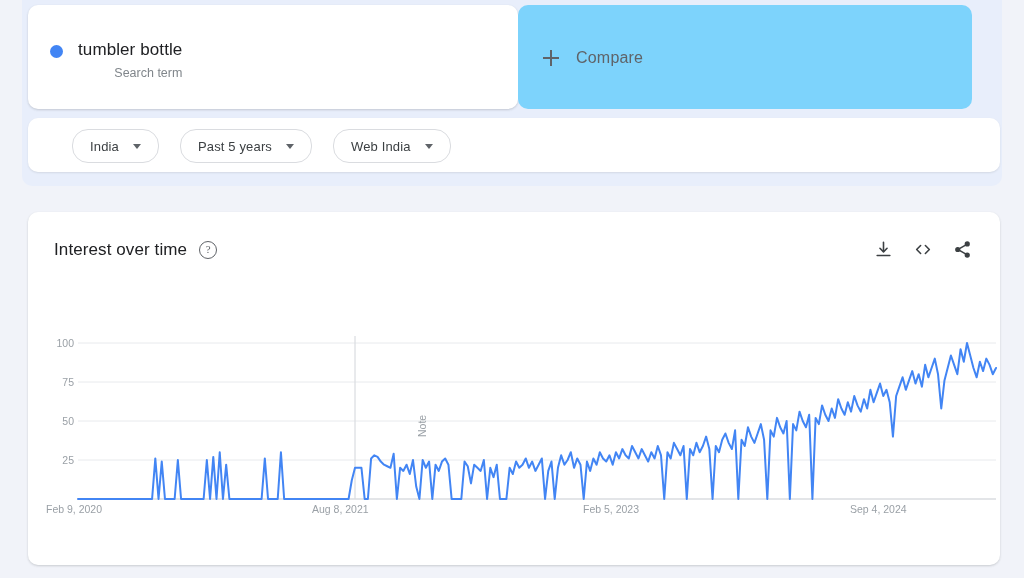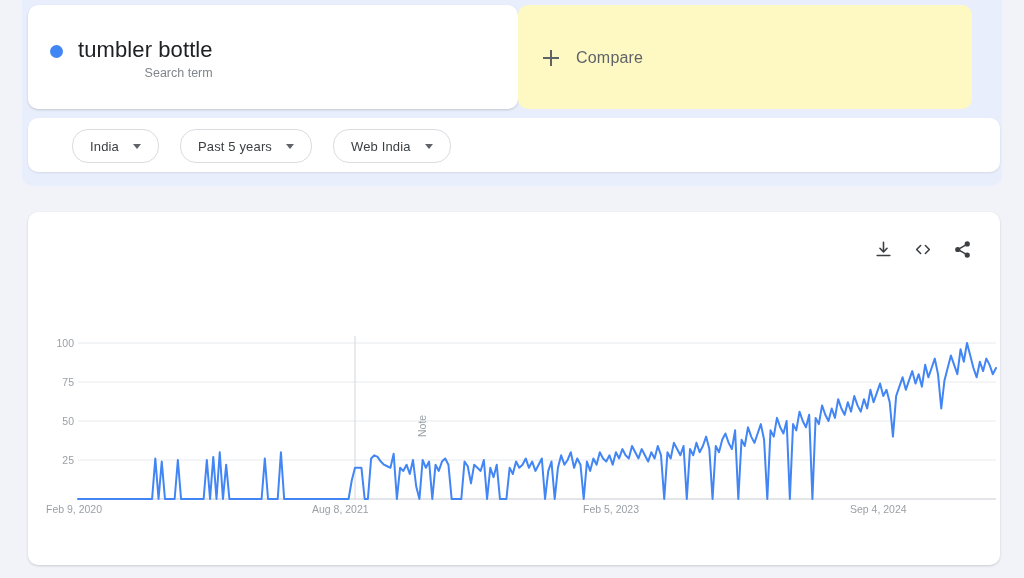--- a/index.html
+++ b/index.html
@@ -47,40 +47,40 @@
     width: 13px;
     height: 13px;
     border-radius: 50%;
     background: #4285f4;
     margin-top: 6px;
     margin-right: 15px;
     flex: 0 0 auto;
   }
   .term-texts { display: flex; flex-direction: column; }
   .term-title {
-    font-size: 22px;
+    font-size: 17px;
     color: #202124;
     line-height: 22px;
     letter-spacing: .1px;
   }
   .term-sub {
     font-size: 12.5px;
     color: #80868b;
     line-height: 17px;
     margin-top: 4px;
     text-align: right;
   }
 
   .compare-card {
     position: absolute;
     left: 496px;
     top: 5px;
     width: 454px;
     height: 104px;
-    background: #fef9c3;
+    background: #7dd3fc;
     border-radius: 10px;
   }
   .compare-btn {
     position: absolute;
     left: 24px;
     top: 44px;
     display: flex;
     align-items: center;
     cursor: pointer;
   }
@@ -252,20 +252,24 @@
         <span class="chip-label">Web India</span>
         <span class="caret"></span>
       </div>
 
     </div>
   </div>
 </div>
 
 <div class="chart-card">
 
+  <div class="chart-head">
+    <span class="chart-title">Interest over time</span>
+    <span class="help-icon">?</span>
+  </div>
 
   <div class="chart-actions">
     <span class="act">
       <svg width="19" height="19" viewBox="0 0 24 24" fill="none" stroke="#3c4043" stroke-width="2" stroke-linecap="round" stroke-linejoin="round">
         <path d="M12 3v11"></path>
           <path d="M7.5 10.5 12 15l4.5-4.5"></path>
           <path d="M4 19.5h16"></path>
       </svg>
     </span>
     <span class="act">

